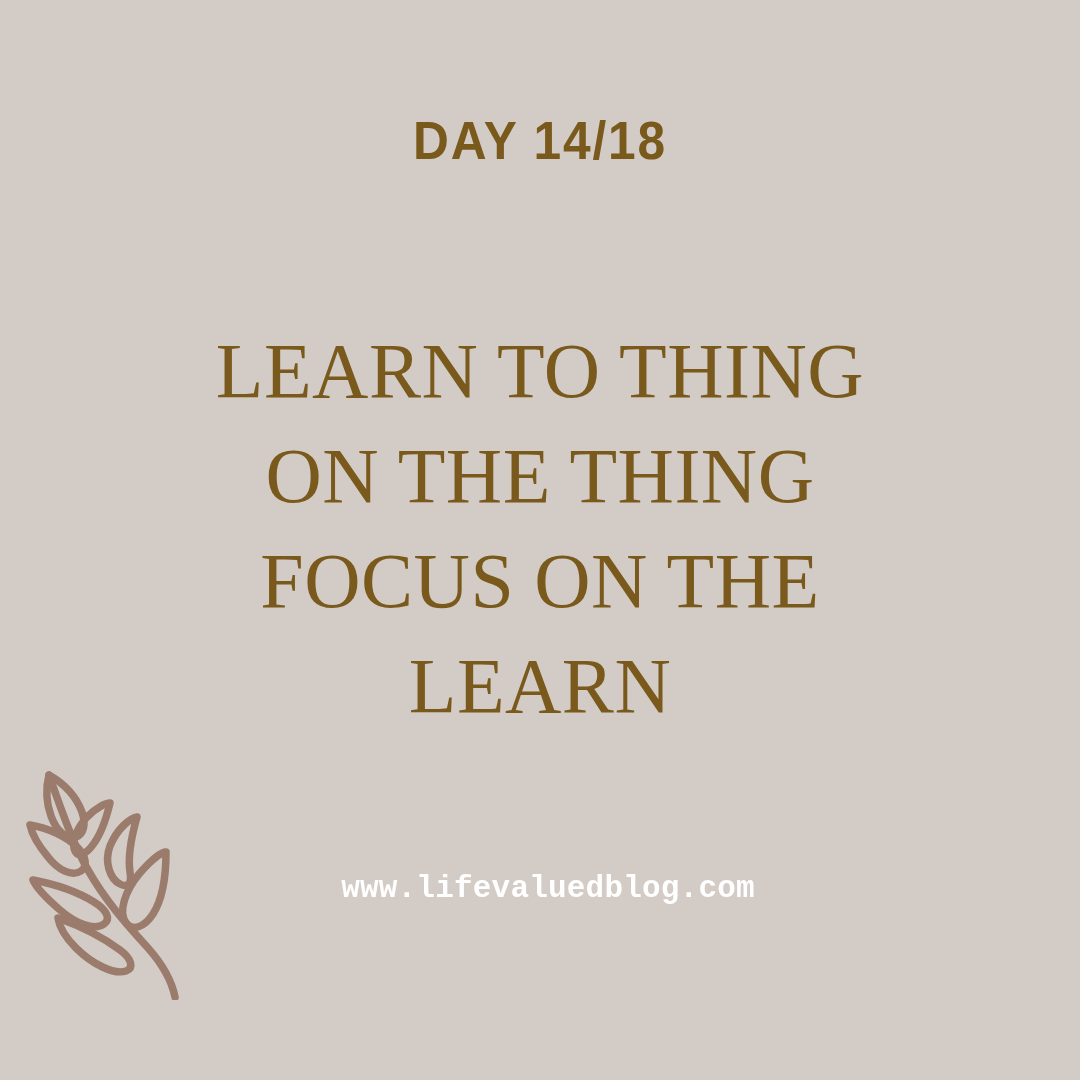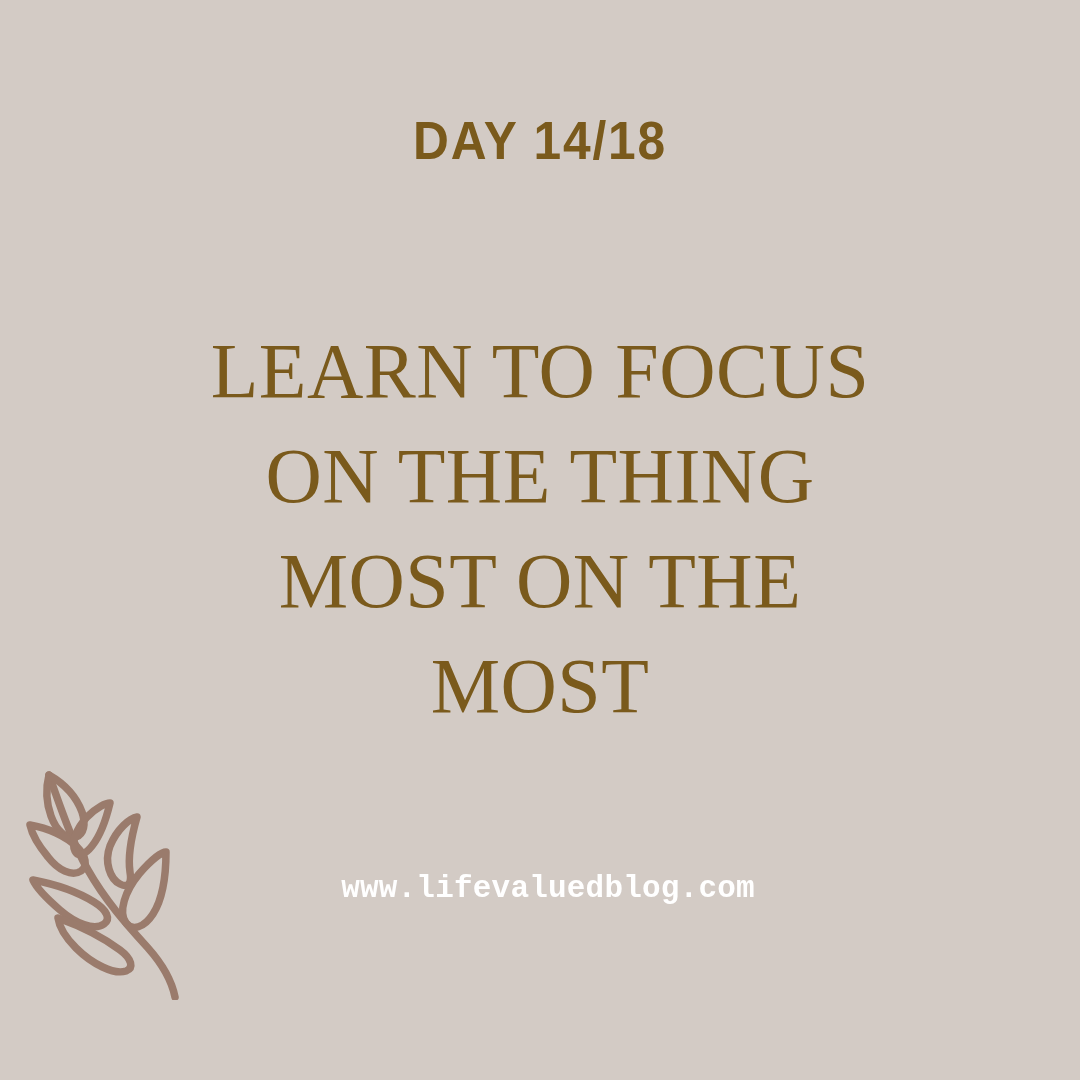--- a/index.html
+++ b/index.html
@@ -100,24 +100,24 @@
   }
 </style>
 </head>
 <body>
 
 <div class="canvas">
 
   <div class="day-label">DAY 14/18</div>
 
   <div class="headline">
-    <span class="hl-line">LEARN TO FOCUS</span>
+    <span class="hl-line">LEARN TO THING</span>
     <span class="hl-line">ON THE THING</span>
-    <span class="hl-line">MOST ON THE</span>
-    <span class="hl-line">MOST</span>
+    <span class="hl-line">FOCUS ON THE</span>
+    <span class="hl-line">LEARN</span>
   </div>
 
   <div class="site-url">www.lifevaluedblog.com</div>
 
   <div class="branch-ornament">
     <svg viewBox="0 0 210 258" xmlns="http://www.w3.org/2000/svg" aria-hidden="true">
 
       <path d="M31 33 C 44 70, 56 104, 70 128 C 88 160, 112 186, 130 206 C 146 224, 154 240, 157 255"></path>
 
       <path d="M31 33 C 45 41, 58 54, 64 70 C 68 82, 66 92, 58 95 C 48 98, 38 88, 33 74 C 28 60, 28 45, 31 33 Z"></path>

